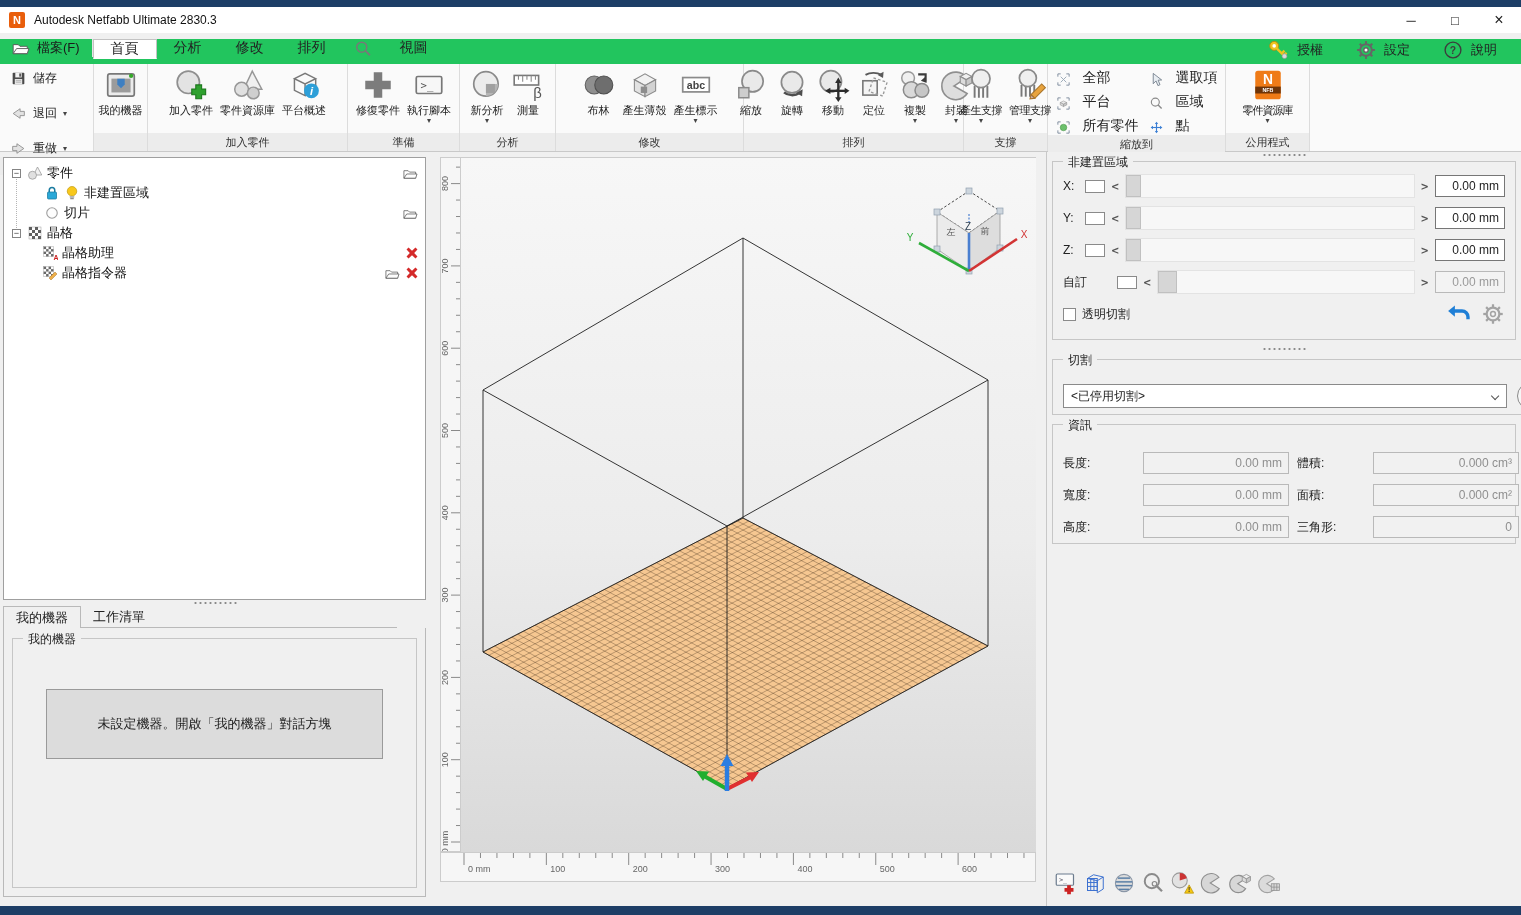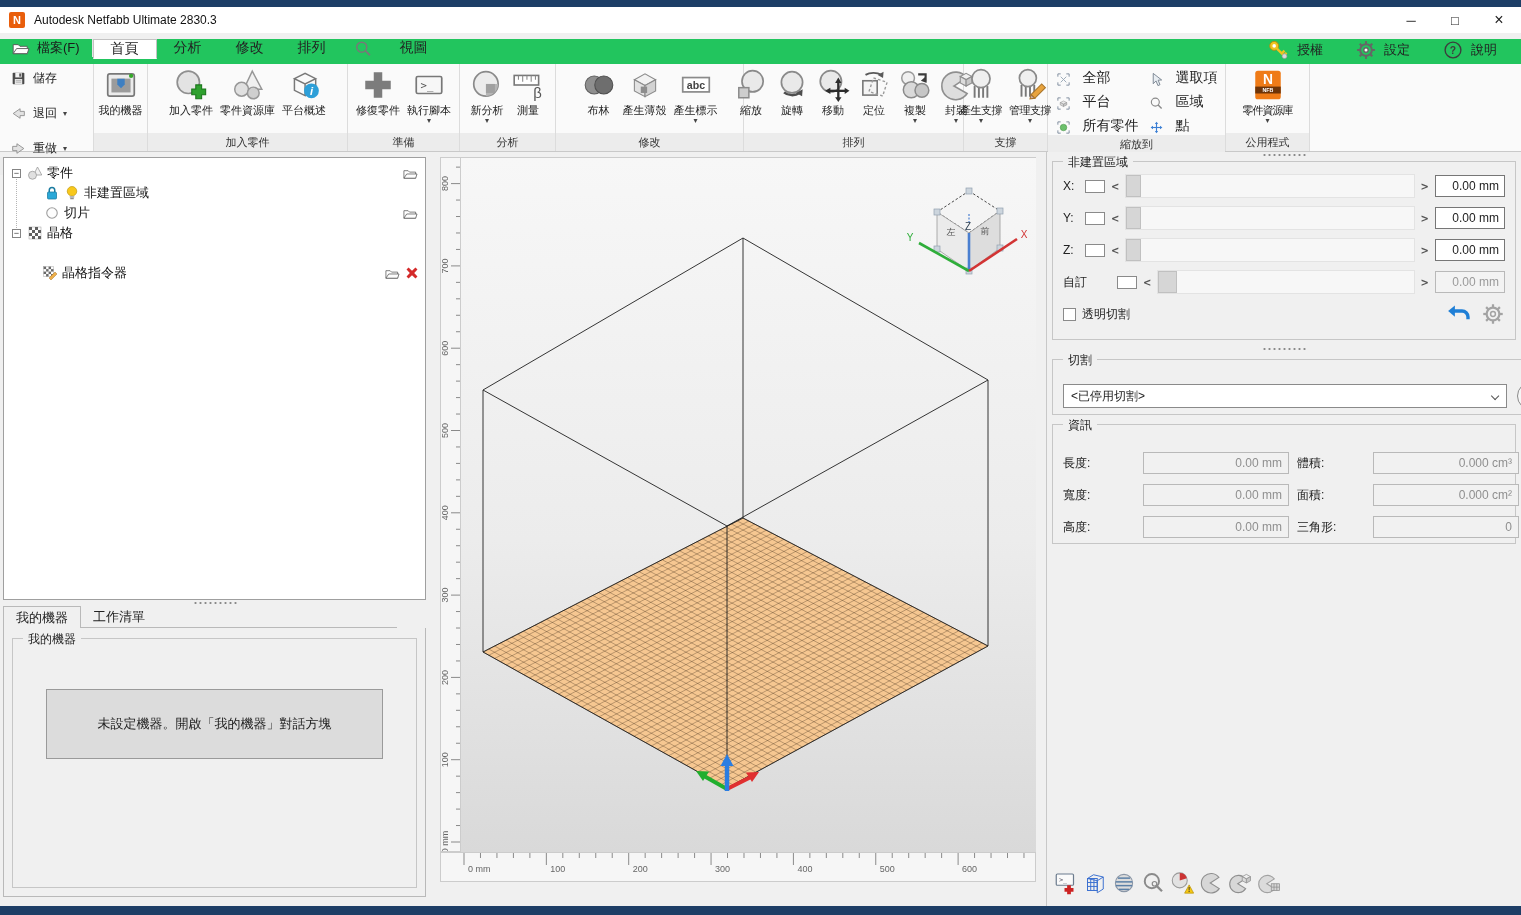--- a/index.html
+++ b/index.html
@@ -791,20 +791,32 @@
           </svg>
         </span>
     </div>
     <div class="trow" style="top:65px">
       <span style="width:8px"></span>
         <span class="texp">−</span>
       <svg class="ticon">
           <use href="#i-lattice"></use>
         </svg>
       <span>晶格</span>
+    </div>
+    <div class="trow" style="top:85px">
+      <span style="width:38px"></span>
+      <svg class="ticon">
+          <use href="#i-lattice-a"></use>
+        </svg>
+      <span>晶格助理</span>
+      <span class="tright">
+          <svg class="ticon" style="width:14px;height:14px;margin:0">
+            <use href="#i-redx"></use>
+          </svg>
+        </span>
     </div>
     <div class="trow" style="top:105px">
       <span style="width:38px"></span>
       <svg class="ticon">
           <use href="#i-lattice-p"></use>
         </svg>
       <span>晶格指令器</span>
       <span class="tright">
           <svg class="ticon" style="width:18px;height:15px;margin:0">
             <use href="#i-folder"></use>

